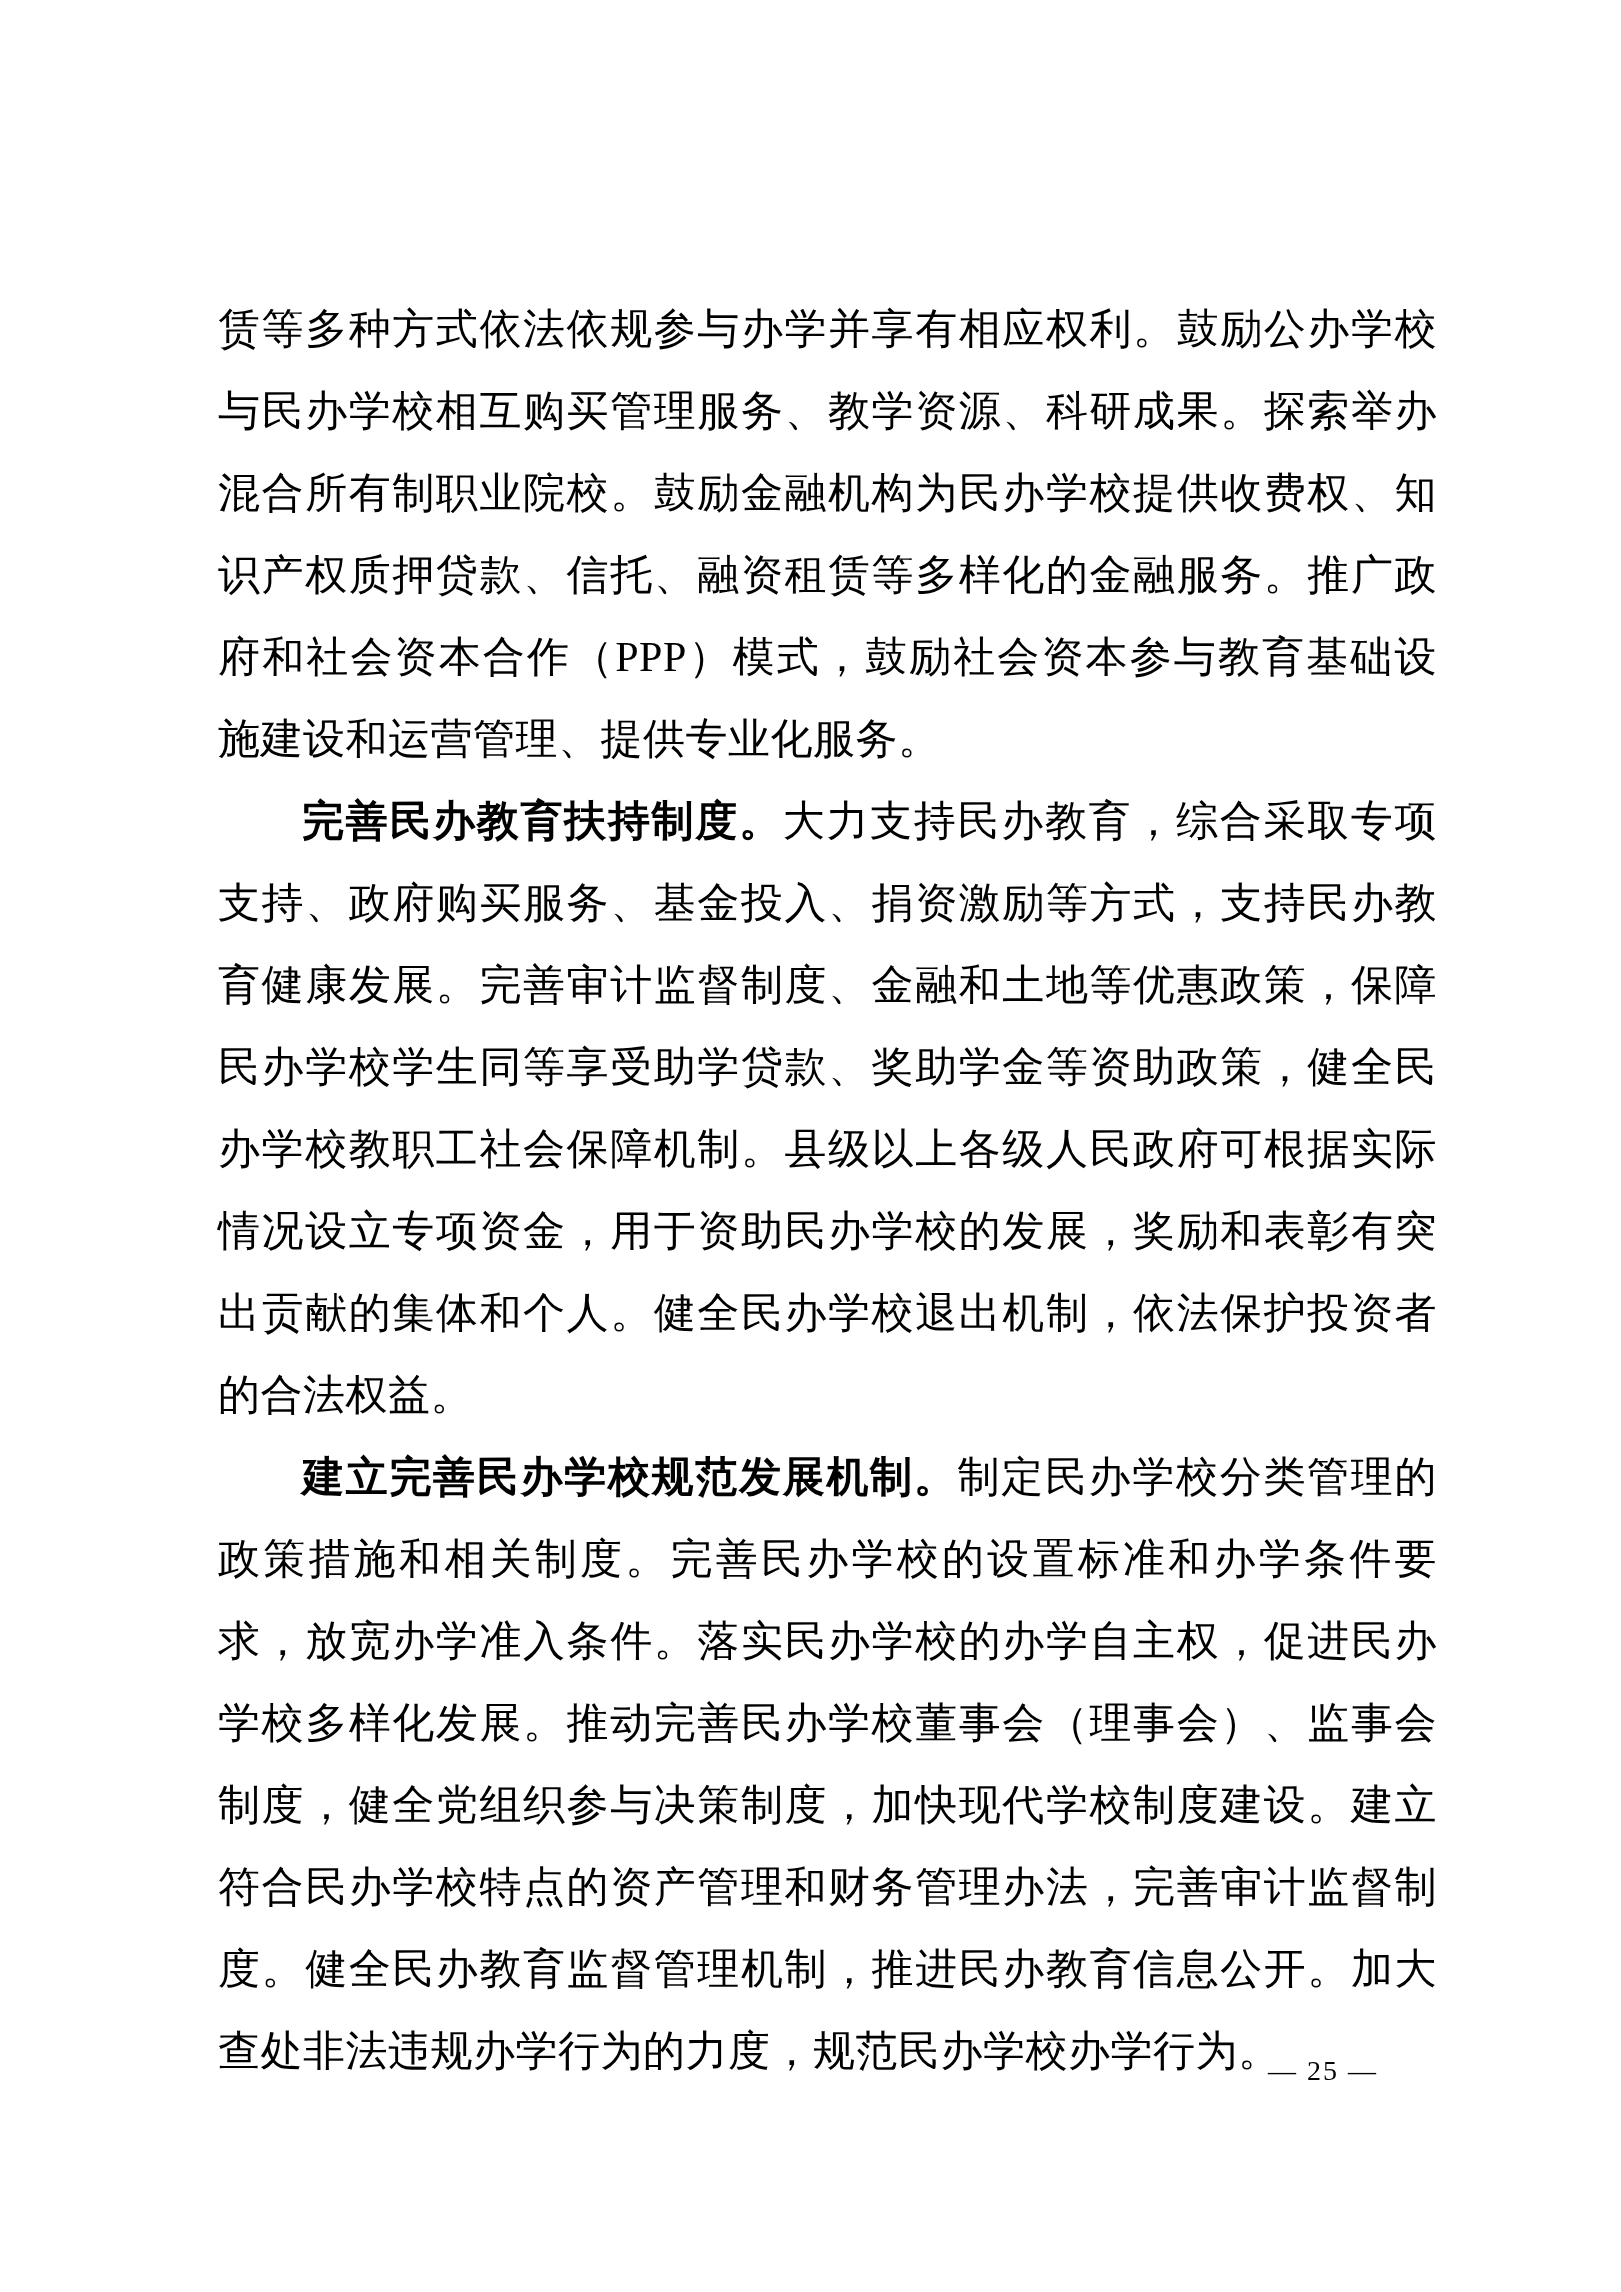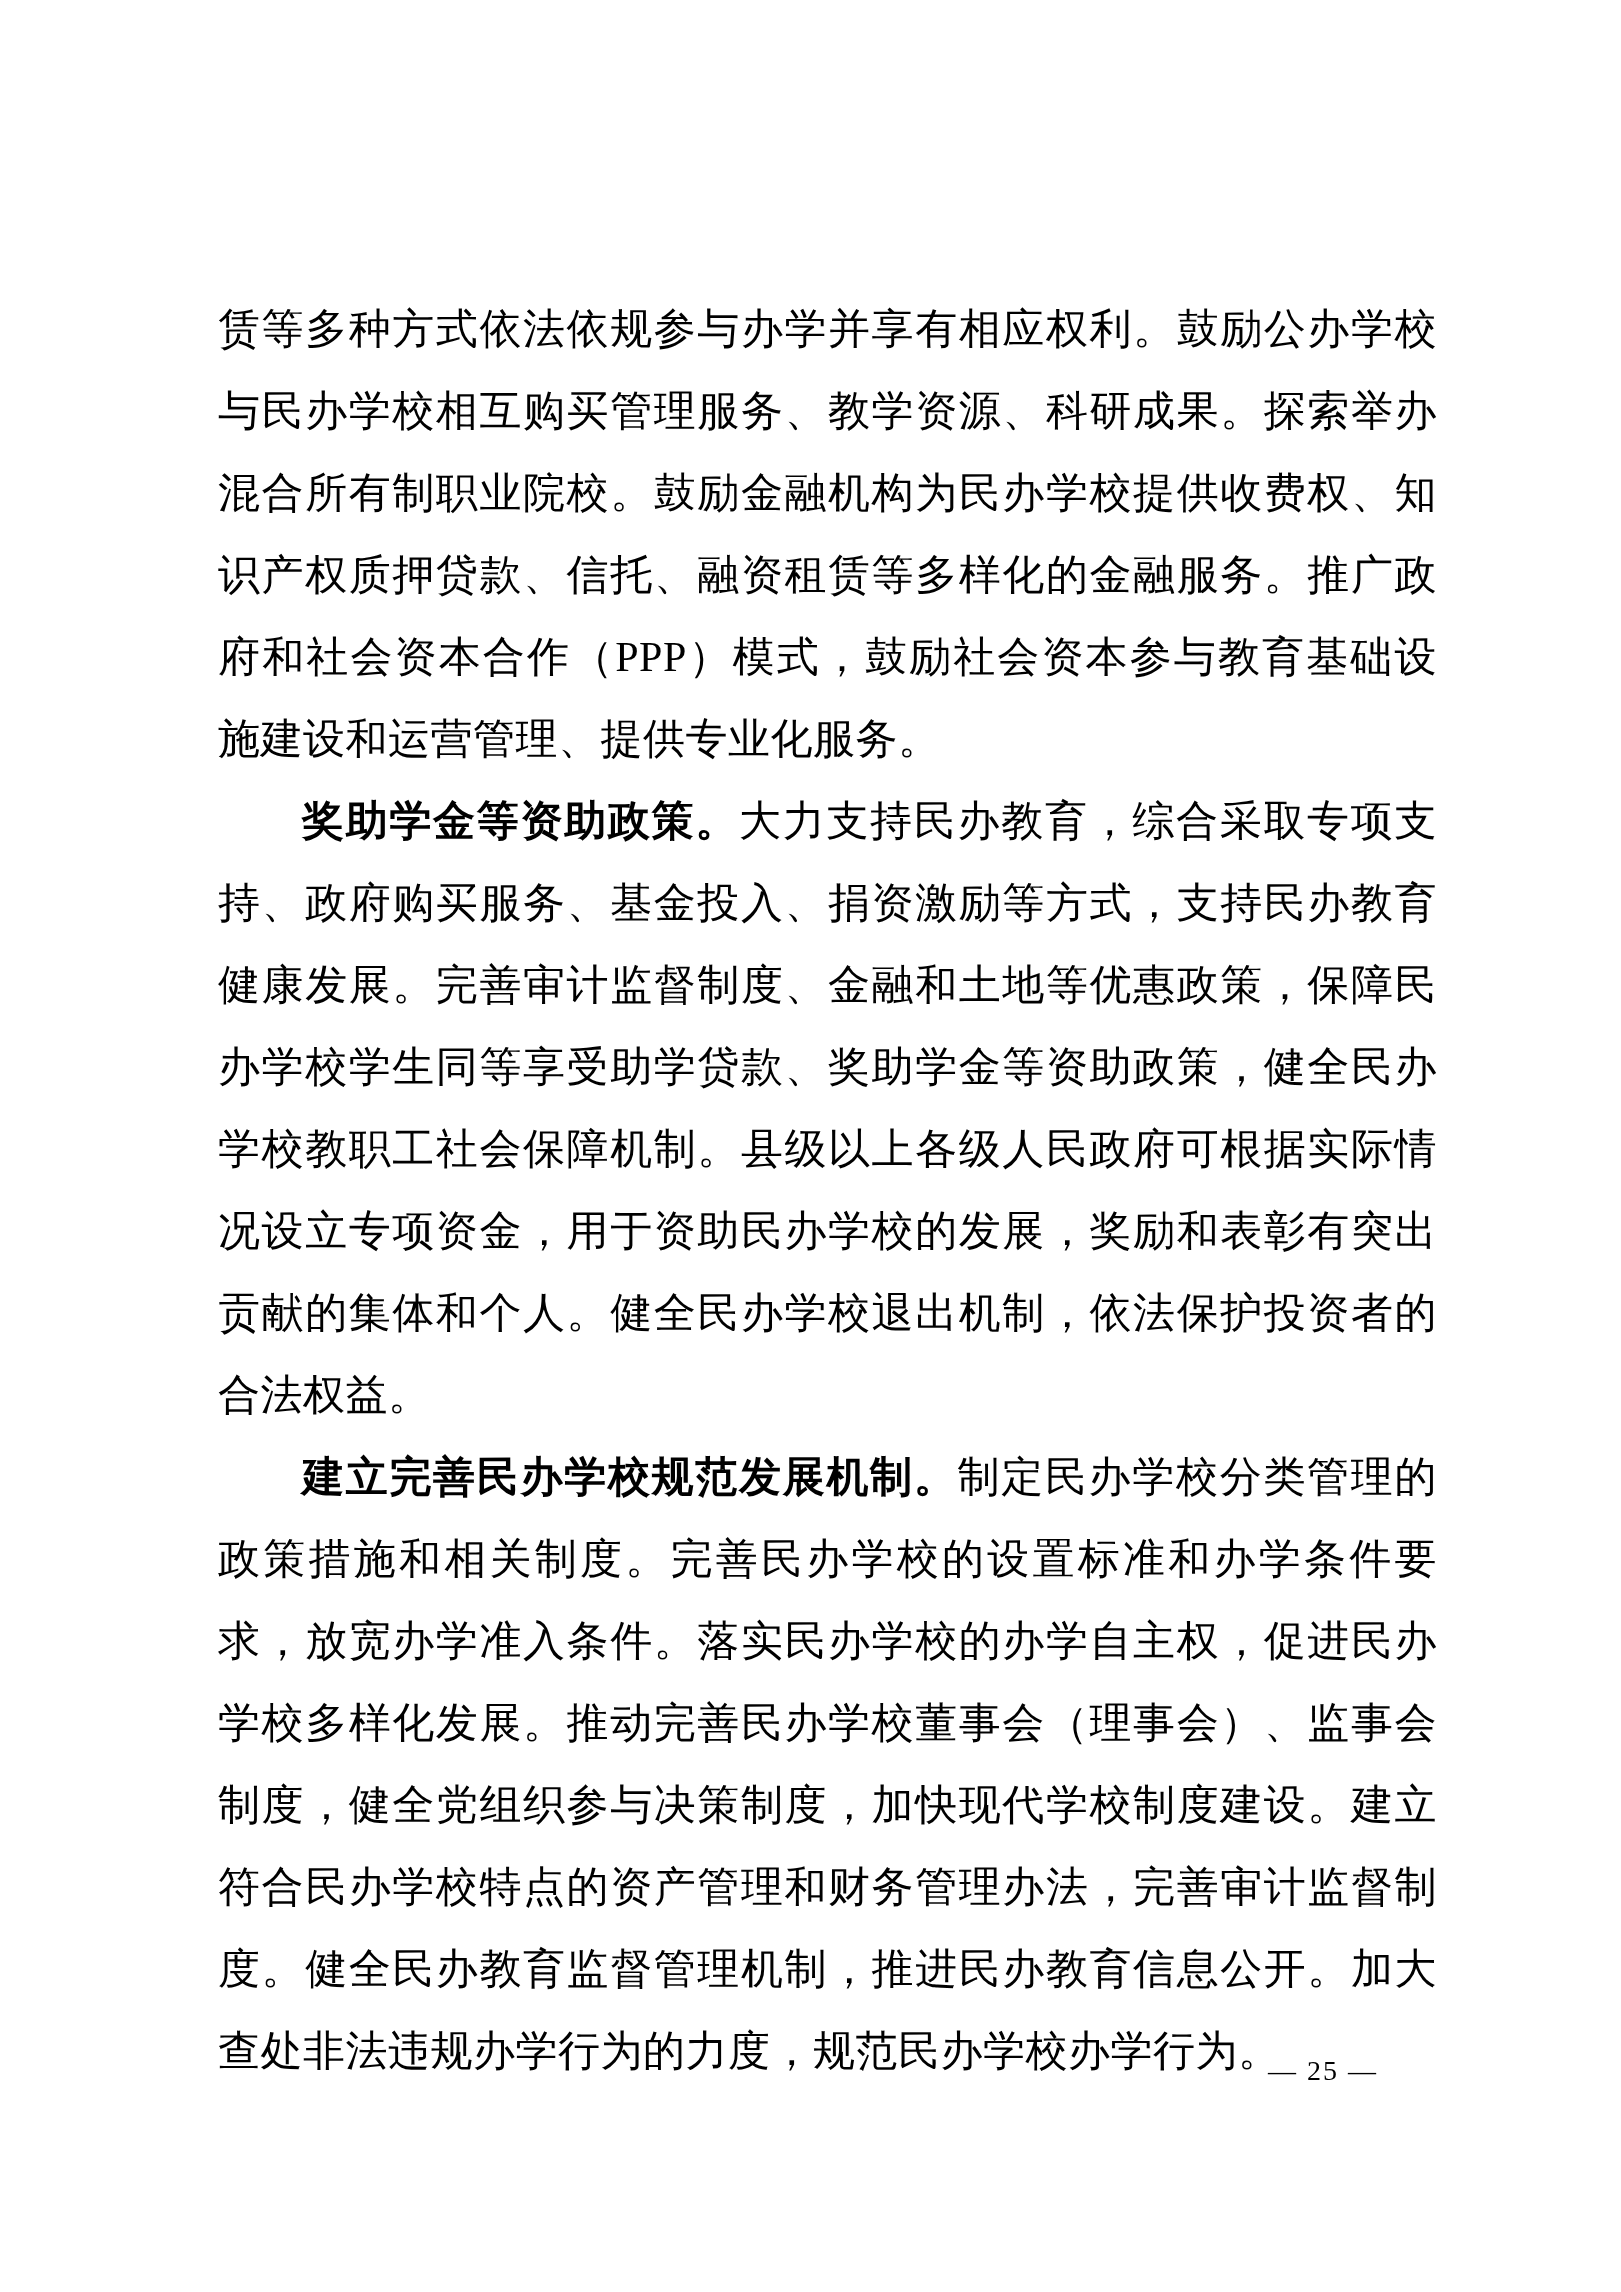--- a/index.html
+++ b/index.html
@@ -46,18 +46,18 @@
     letter-spacing: 2px;
     font-family: "Liberation Serif", "DejaVu Serif", serif;
   }
 </style>
 </head>
 <body>
 
 <div class="page">
   <div class="content">
     <p><span>赁等多种方式依法依规参与办学并享有相应权利。鼓励公办学校与民办学校相互购买管理服务、教学资源、科研成果。探索举办混合所有制职业院校。鼓励金融机构为民办学校提供收费权、知识产权质押贷款、信托、融资租赁等多样化的金融服务。推广政府和社会资本合作（PPP）模式，鼓励社会资本参与教育基础设施建设和运营管理、提供专业化服务。</span></p>
-    <p class="para-indent"><span class="lead">奖助学金等资助政策。</span><span>大力支持民办教育，综合采取专项支持、政府购买服务、基金投入、捐资激励等方式，支持民办教育健康发展。完善审计监督制度、金融和土地等优惠政策，保障民办学校学生同等享受助学贷款、奖助学金等资助政策，健全民办学校教职工社会保障机制。县级以上各级人民政府可根据实际情况设立专项资金，用于资助民办学校的发展，奖励和表彰有突出贡献的集体和个人。健全民办学校退出机制，依法保护投资者的合法权益。</span></p>
+    <p class="para-indent"><span class="lead">完善民办教育扶持制度。</span><span>大力支持民办教育，综合采取专项支持、政府购买服务、基金投入、捐资激励等方式，支持民办教育健康发展。完善审计监督制度、金融和土地等优惠政策，保障民办学校学生同等享受助学贷款、奖助学金等资助政策，健全民办学校教职工社会保障机制。县级以上各级人民政府可根据实际情况设立专项资金，用于资助民办学校的发展，奖励和表彰有突出贡献的集体和个人。健全民办学校退出机制，依法保护投资者的合法权益。</span></p>
     <p class="para-indent"><span class="lead">建立完善民办学校规范发展机制。</span><span>制定民办学校分类管理的政策措施和相关制度。完善民办学校的设置标准和办学条件要求，放宽办学准入条件。落实民办学校的办学自主权，促进民办学校多样化发展。推动完善民办学校董事会（理事会）、监事会制度，健全党组织参与决策制度，加快现代学校制度建设。建立符合民办学校特点的资产管理和财务管理办法，完善审计监督制度。健全民办教育监督管理机制，推进民办教育信息公开。加大查处非法违规办学行为的力度，规范民办学校办学行为。</span></p>
   </div>
   <div class="page-number">— 25 —</div>
 </div>
 
 
 </body></html>

